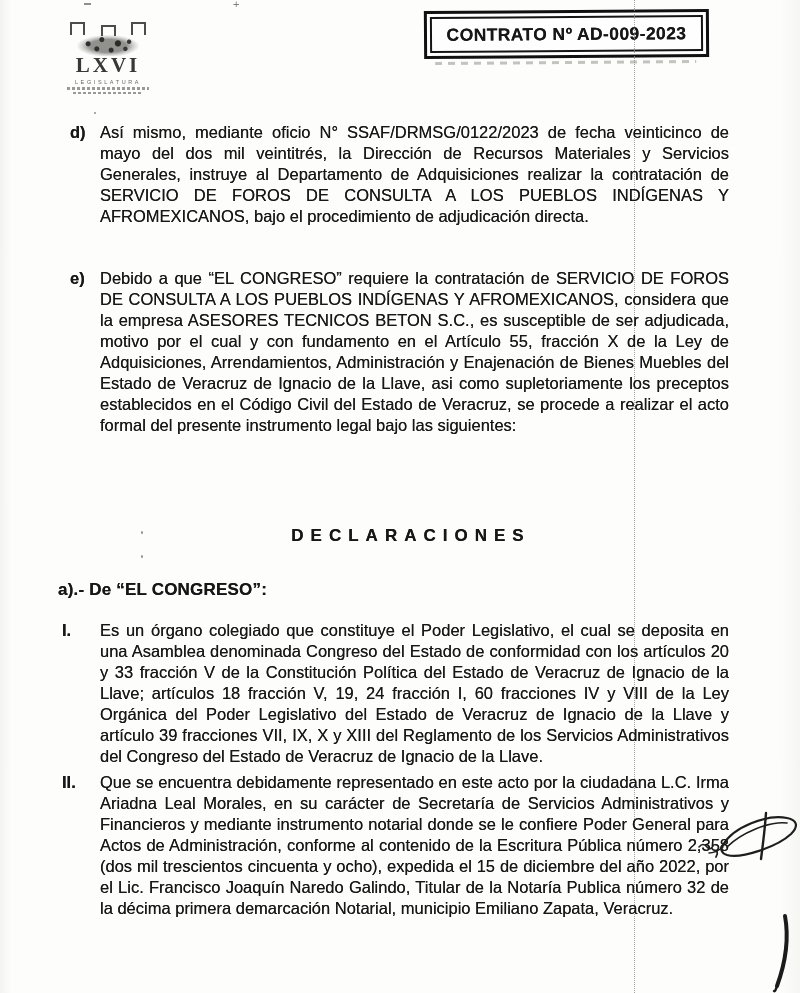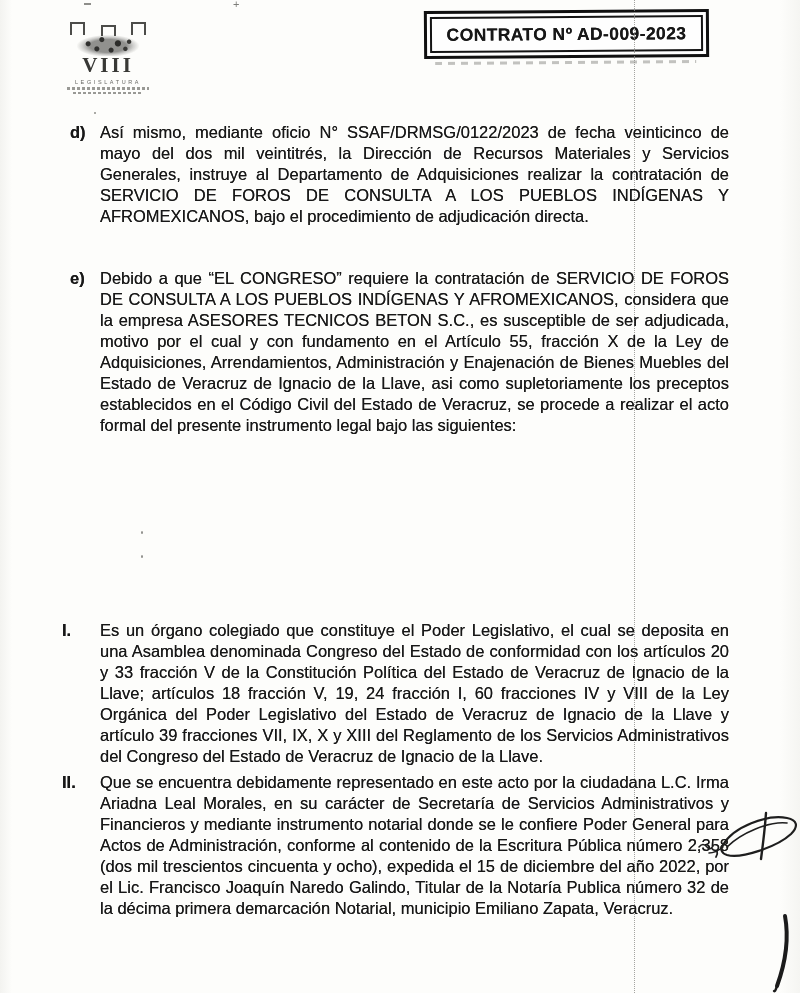--- a/index.html
+++ b/index.html
@@ -83,21 +83,21 @@
 
 <div class="page">
 
   <div class="logo">
     <div class="pillars">
       <div class="pillar"></div>
       <div class="pillar mid"></div>
       <div class="pillar"></div>
     </div>
     <div class="emblem"></div>
-    <div class="lxvi">VIII</div>
+    <div class="lxvi">LXVI</div>
     <div class="legis">LEGISLATURA</div>
     <div class="cap c1"></div>
     <div class="cap c2"></div>
   </div>
 
   <div class="stamp">
     <div class="stamp-inner">CONTRATO Nº AD-009-2023</div>
     <div class="stamp-streak"></div>
   </div>
 
@@ -107,21 +107,23 @@
     <span class="plabel">d)</span>
     <span class="ptext"><span>Así mismo, mediante oficio </span><span class="b">N° SSAF/DRMSG/0122/2023</span><span> de fecha </span><span class="b">veinticinco de mayo del dos mil veintitrés,</span><span> la Dirección de Recursos Materiales y Servicios Generales, instruye al Departamento de Adquisiciones realizar la contratación de </span><span class="b">SERVICIO DE FOROS DE CONSULTA A LOS PUEBLOS INDÍGENAS Y AFROMEXICANOS,</span><span> bajo el procedimiento de adjudicación directa.</span></span>
   </div>
 
   <div class="para ante" style="top:268px">
     <span class="plabel">e)</span>
     <span class="ptext"><span>Debido a que </span><span class="b">“EL CONGRESO”</span><span> requiere la contratación de </span><span class="b">SERVICIO DE FOROS DE CONSULTA A LOS PUEBLOS INDÍGENAS Y AFROMEXICANOS,</span><span> considera que la empresa </span><span class="b">ASESORES TECNICOS BETON S.C.,</span><span> es susceptible de ser adjudicada, motivo por el cual y con fundamento en el Artículo 55, fracción X de la Ley de Adquisiciones, Arrendamientos, Administración y Enajenación de Bienes Muebles del Estado de Veracruz de Ignacio de la Llave, asi como supletoriamente los preceptos establecidos en el Código Civil del Estado de Veracruz, se procede a realizar el acto formal del presente instrumento legal bajo las siguientes:</span></span>
   </div>
 
 
+  <div class="decl-title" style="top:526px">DECLARACIONES</div>
 
+  <div class="sec-heading" style="top:580px">a).- De “EL CONGRESO”:</div>
 
   <div class="para decl" style="top:620px">
     <span class="plabel">I.</span>
     <span class="ptext"><span>Es un órgano colegiado que constituye el Poder Legislativo, el cual se deposita en una Asamblea denominada Congreso del Estado de conformidad con los artículos 20 y 33 fracción V de la Constitución Política del Estado de Veracruz de Ignacio de la Llave; artículos 18 fracción V, 19, 24 fracción I, 60 fracciones IV y VIII de la Ley Orgánica del Poder Legislativo del Estado de Veracruz de Ignacio de la Llave y artículo 39 fracciones VII, IX, X y XIII del Reglamento de los Servicios Administrativos del Congreso del Estado de Veracruz de Ignacio de la Llave.</span></span>
   </div>
 
   <div class="para decl" style="top:772px">
     <span class="plabel">II.</span>
     <span class="ptext"><span>Que se encuentra debidamente representado en este acto por la ciudadana L.C. Irma Ariadna Leal Morales, en su carácter de Secretaría de Servicios Administrativos y Financieros y mediante instrumento notarial donde se le confiere Poder General para Actos de Administración, conforme al contenido de la Escritura Pública número 2,358 (dos mil trescientos cincuenta y ocho), expedida el 15 de diciembre del año 2022, por el Lic. Francisco Joaquín Naredo Galindo, Titular de la Notaría Publica número 32 de la décima primera demarcación Notarial, municipio Emiliano Zapata, Veracruz.</span></span>
   </div>

